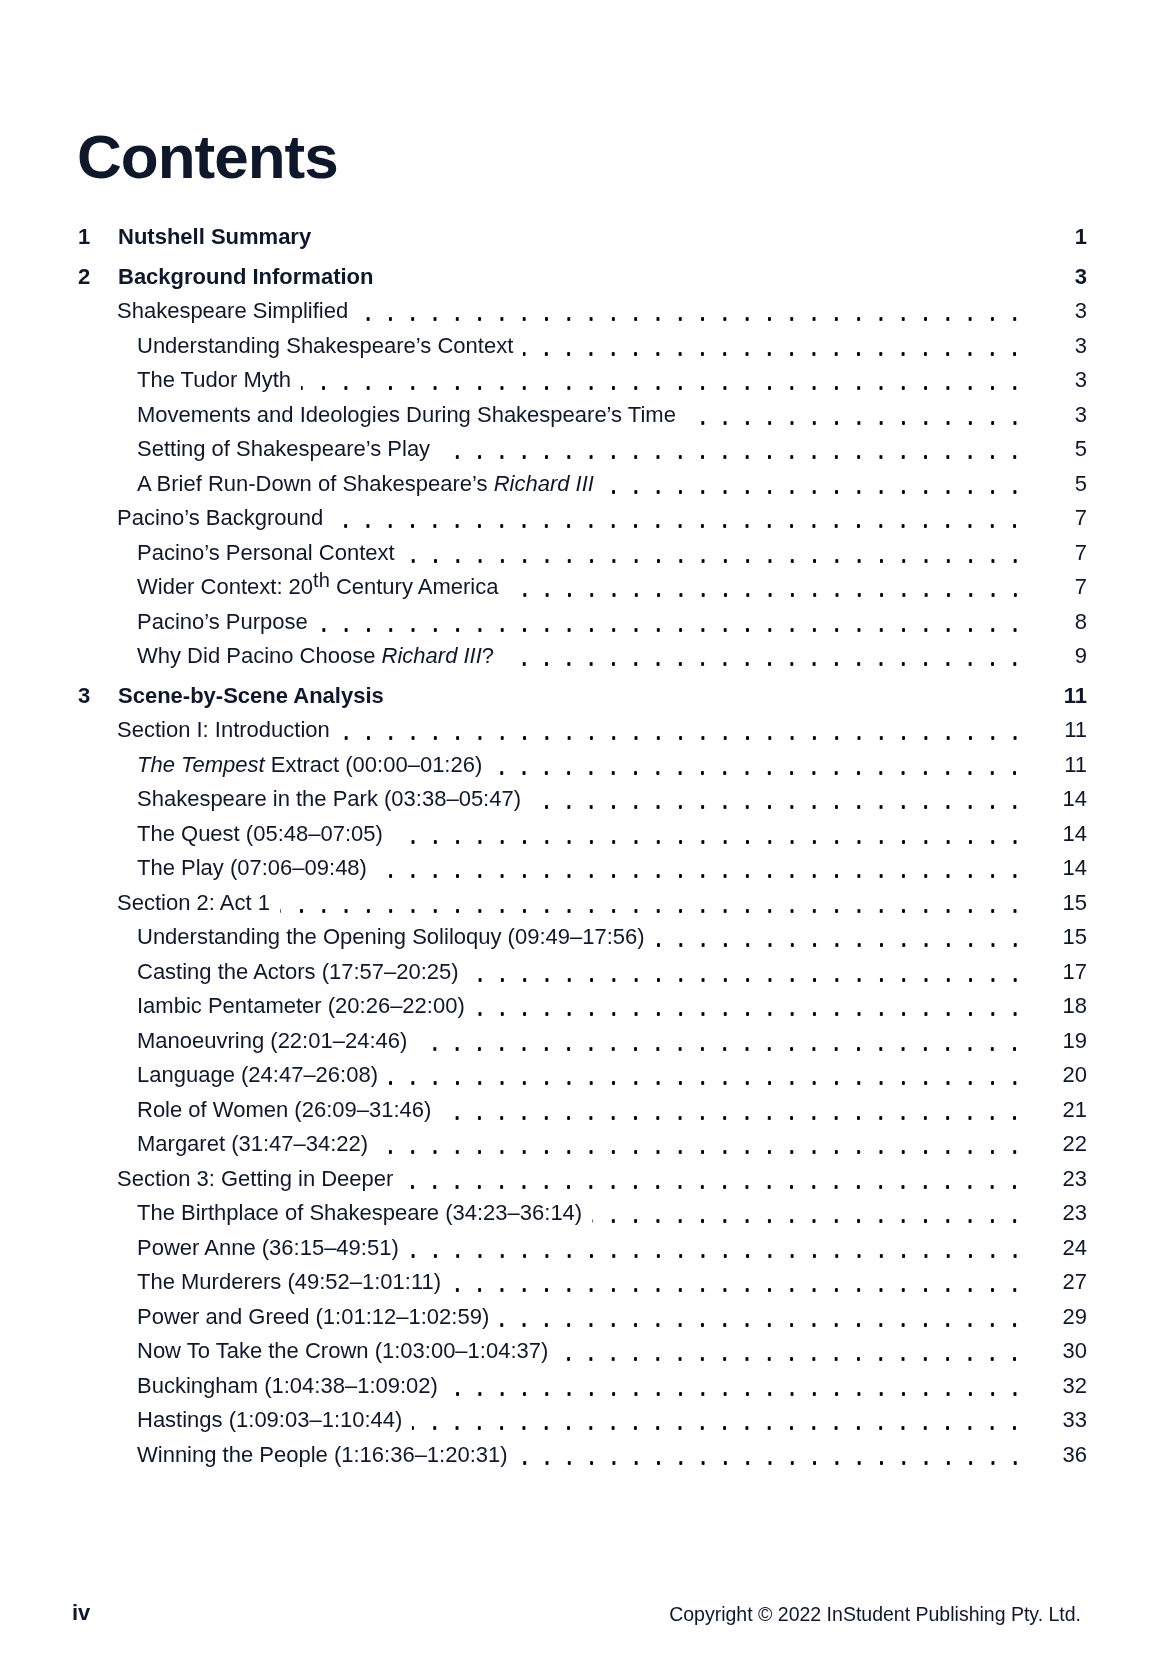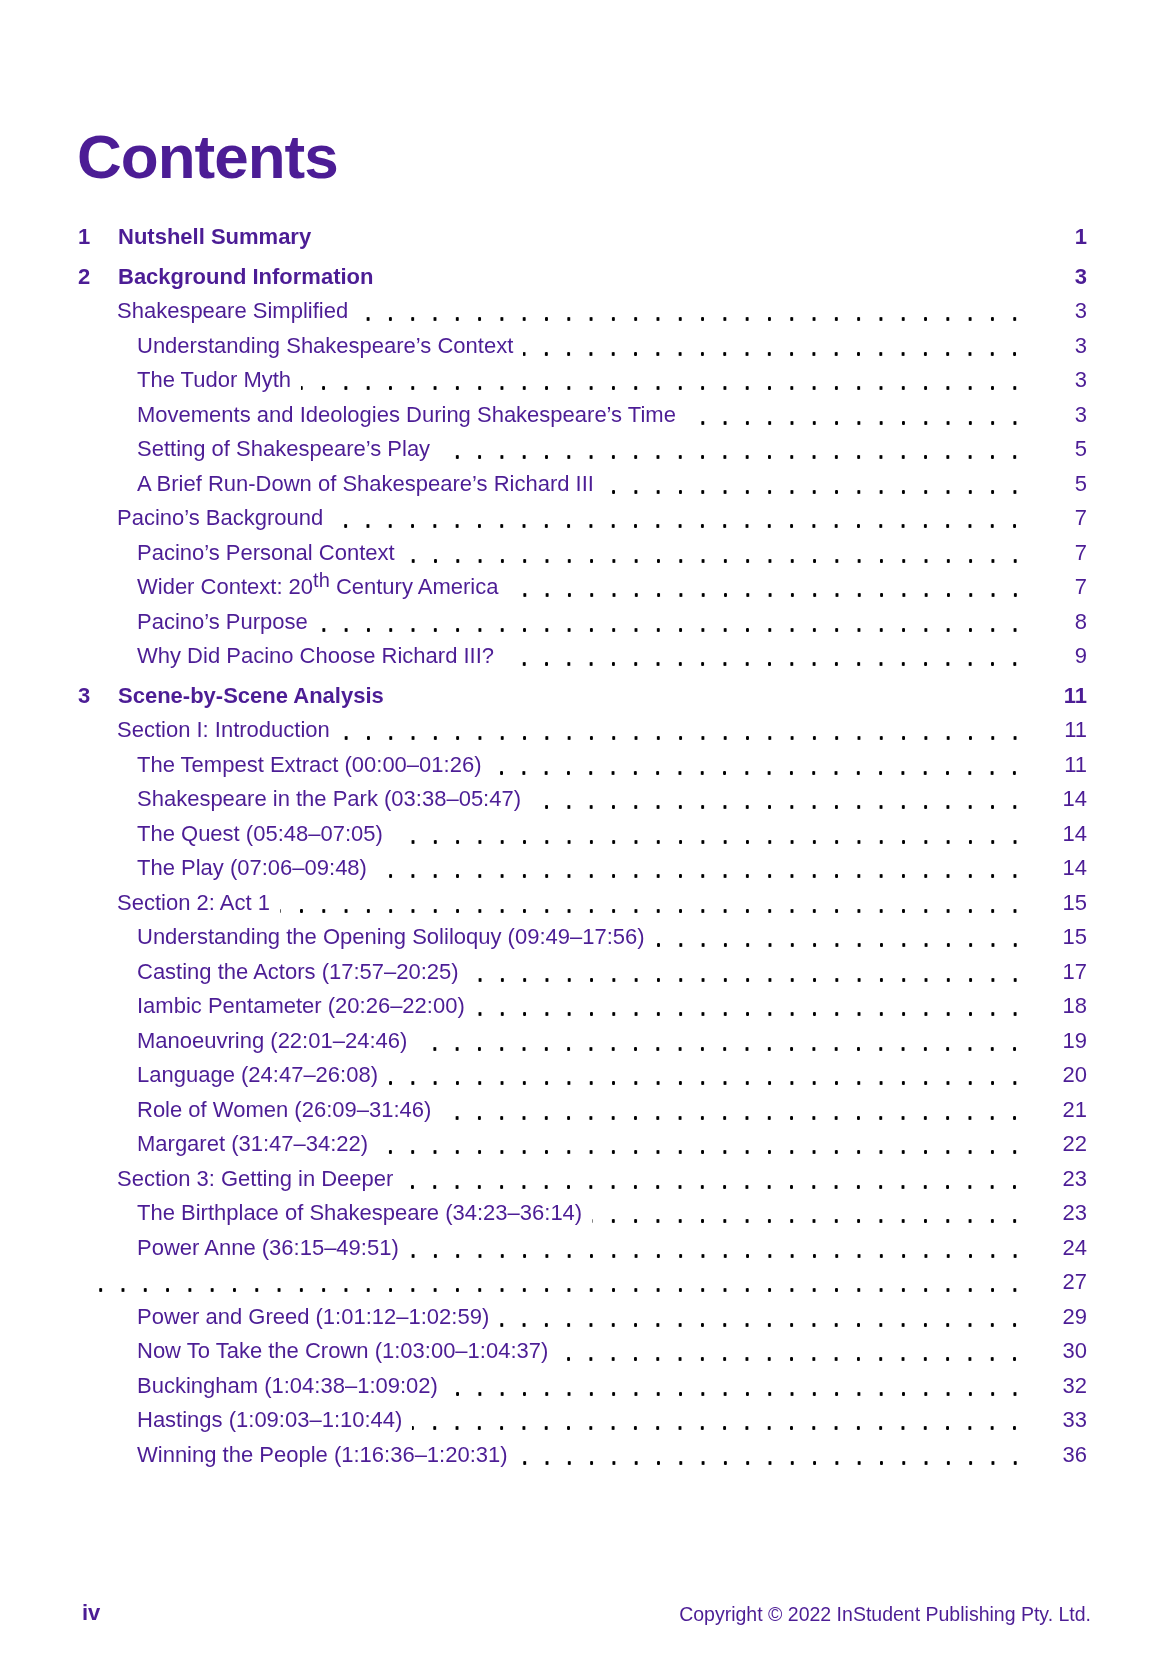--- a/index.html
+++ b/index.html
@@ -1,21 +1,21 @@
 <!DOCTYPE html>
 <html><head>
 <meta charset="utf-8">
 <style>
   html, body { margin: 0; padding: 0; background: #ffffff; }
   .page {
     position: relative;
     width: 1166px;
     height: 1654px;
     background: #ffffff;
-    color: #4c1d95;
+    color: #0f172a;
     font-family: "Liberation Sans", sans-serif;
     overflow: hidden;
   }
   .title {
     position: absolute;
     left: 77px;
     top: 126px;
     margin: 0;
     font-size: 62px;
     font-weight: bold;
@@ -36,41 +36,41 @@
   }
   .row > span { line-height: 34.5px; }
   .lvl-chapter { font-weight: bold; }
   .lvl-chapter + .row, .row + .lvl-chapter { }
   .lvl-chapter:not(:first-child) { margin-top: 5px; }
   .num { flex: none; width: 40px; }
   .label { flex: none; white-space: pre; }
   .label span { white-space: pre; }
   .lvl-section .label { margin-left: 39px; }
   .lvl-subsection .label { margin-left: 59px; }
-  .label .italic { }
+  .label .italic { font-style: italic; }
   .label .sup {
     font-size: 20px;
     position: relative;
     top: -7px;
     line-height: 0;
   }
   .leader {
     flex: 1 1 auto;
     margin-left: 10px;
     margin-right: 26px;
     background-image: radial-gradient(circle, #000 1.55px, rgba(0,0,0,0) 1.95px);
     background-size: 22.3px 3.6px;
     background-repeat: repeat-x;
     background-position: right 1px bottom 7.5px;
   }
   .no-dots .leader { background: none; }
   .pg { flex: none; min-width: 34px; text-align: right; }
   .footer {
     position: absolute;
-    left: 82px;
+    left: 72px;
     top: 1602px;
     width: 1009px;
     height: 30px;
   }
   .folio {
     position: absolute;
     left: 0;
     top: 0;
     font-size: 22px;
     font-weight: bold;
@@ -239,20 +239,21 @@
         <span class="label"><span>The Birthplace of Shakespeare (34:23–36:14)</span></span>
         <span class="leader"></span>
         <span class="pg">23</span>
       </div>
       <div class="row lvl-subsection">
         <span class="label"><span>Power Anne (36:15–49:51)</span></span>
         <span class="leader"></span>
         <span class="pg">24</span>
       </div>
       <div class="row lvl-subsection">
+        <span class="label"><span>The Murderers (49:52–1:01:11)</span></span>
         <span class="leader"></span>
         <span class="pg">27</span>
       </div>
       <div class="row lvl-subsection">
         <span class="label"><span>Power and Greed (1:01:12–1:02:59)</span></span>
         <span class="leader"></span>
         <span class="pg">29</span>
       </div>
       <div class="row lvl-subsection">
         <span class="label"><span>Now To Take the Crown (1:03:00–1:04:37)</span></span>

